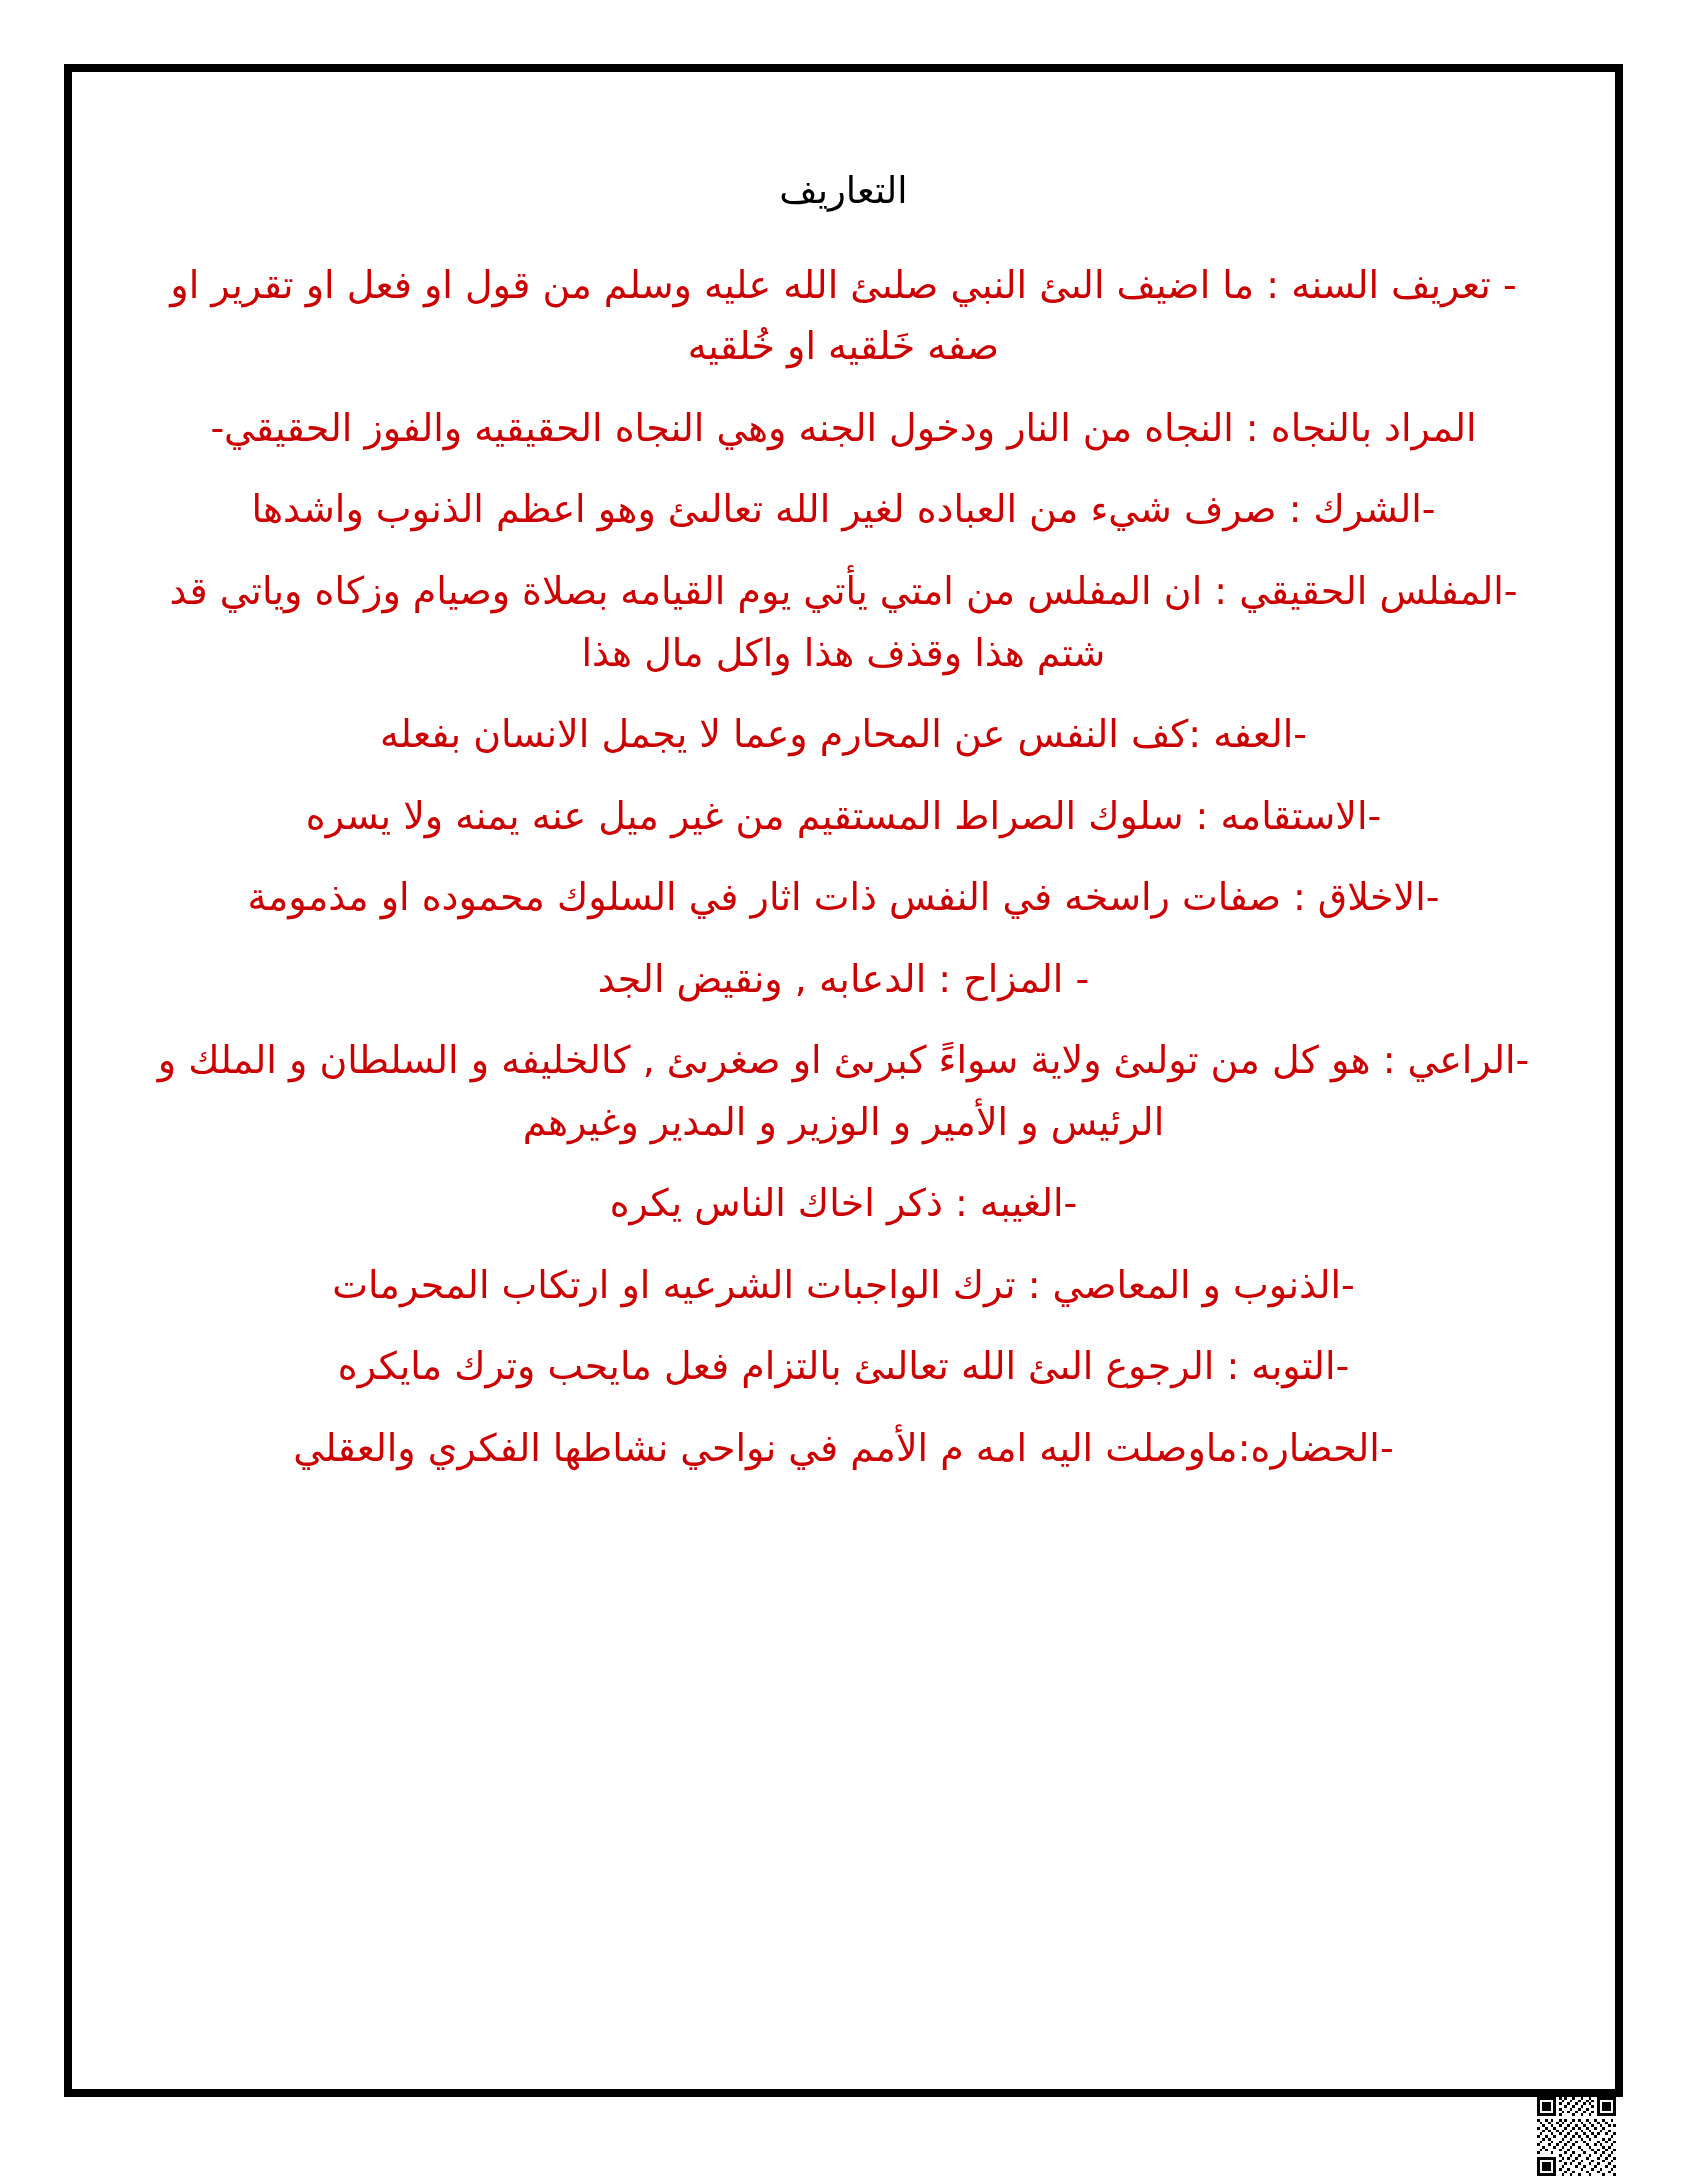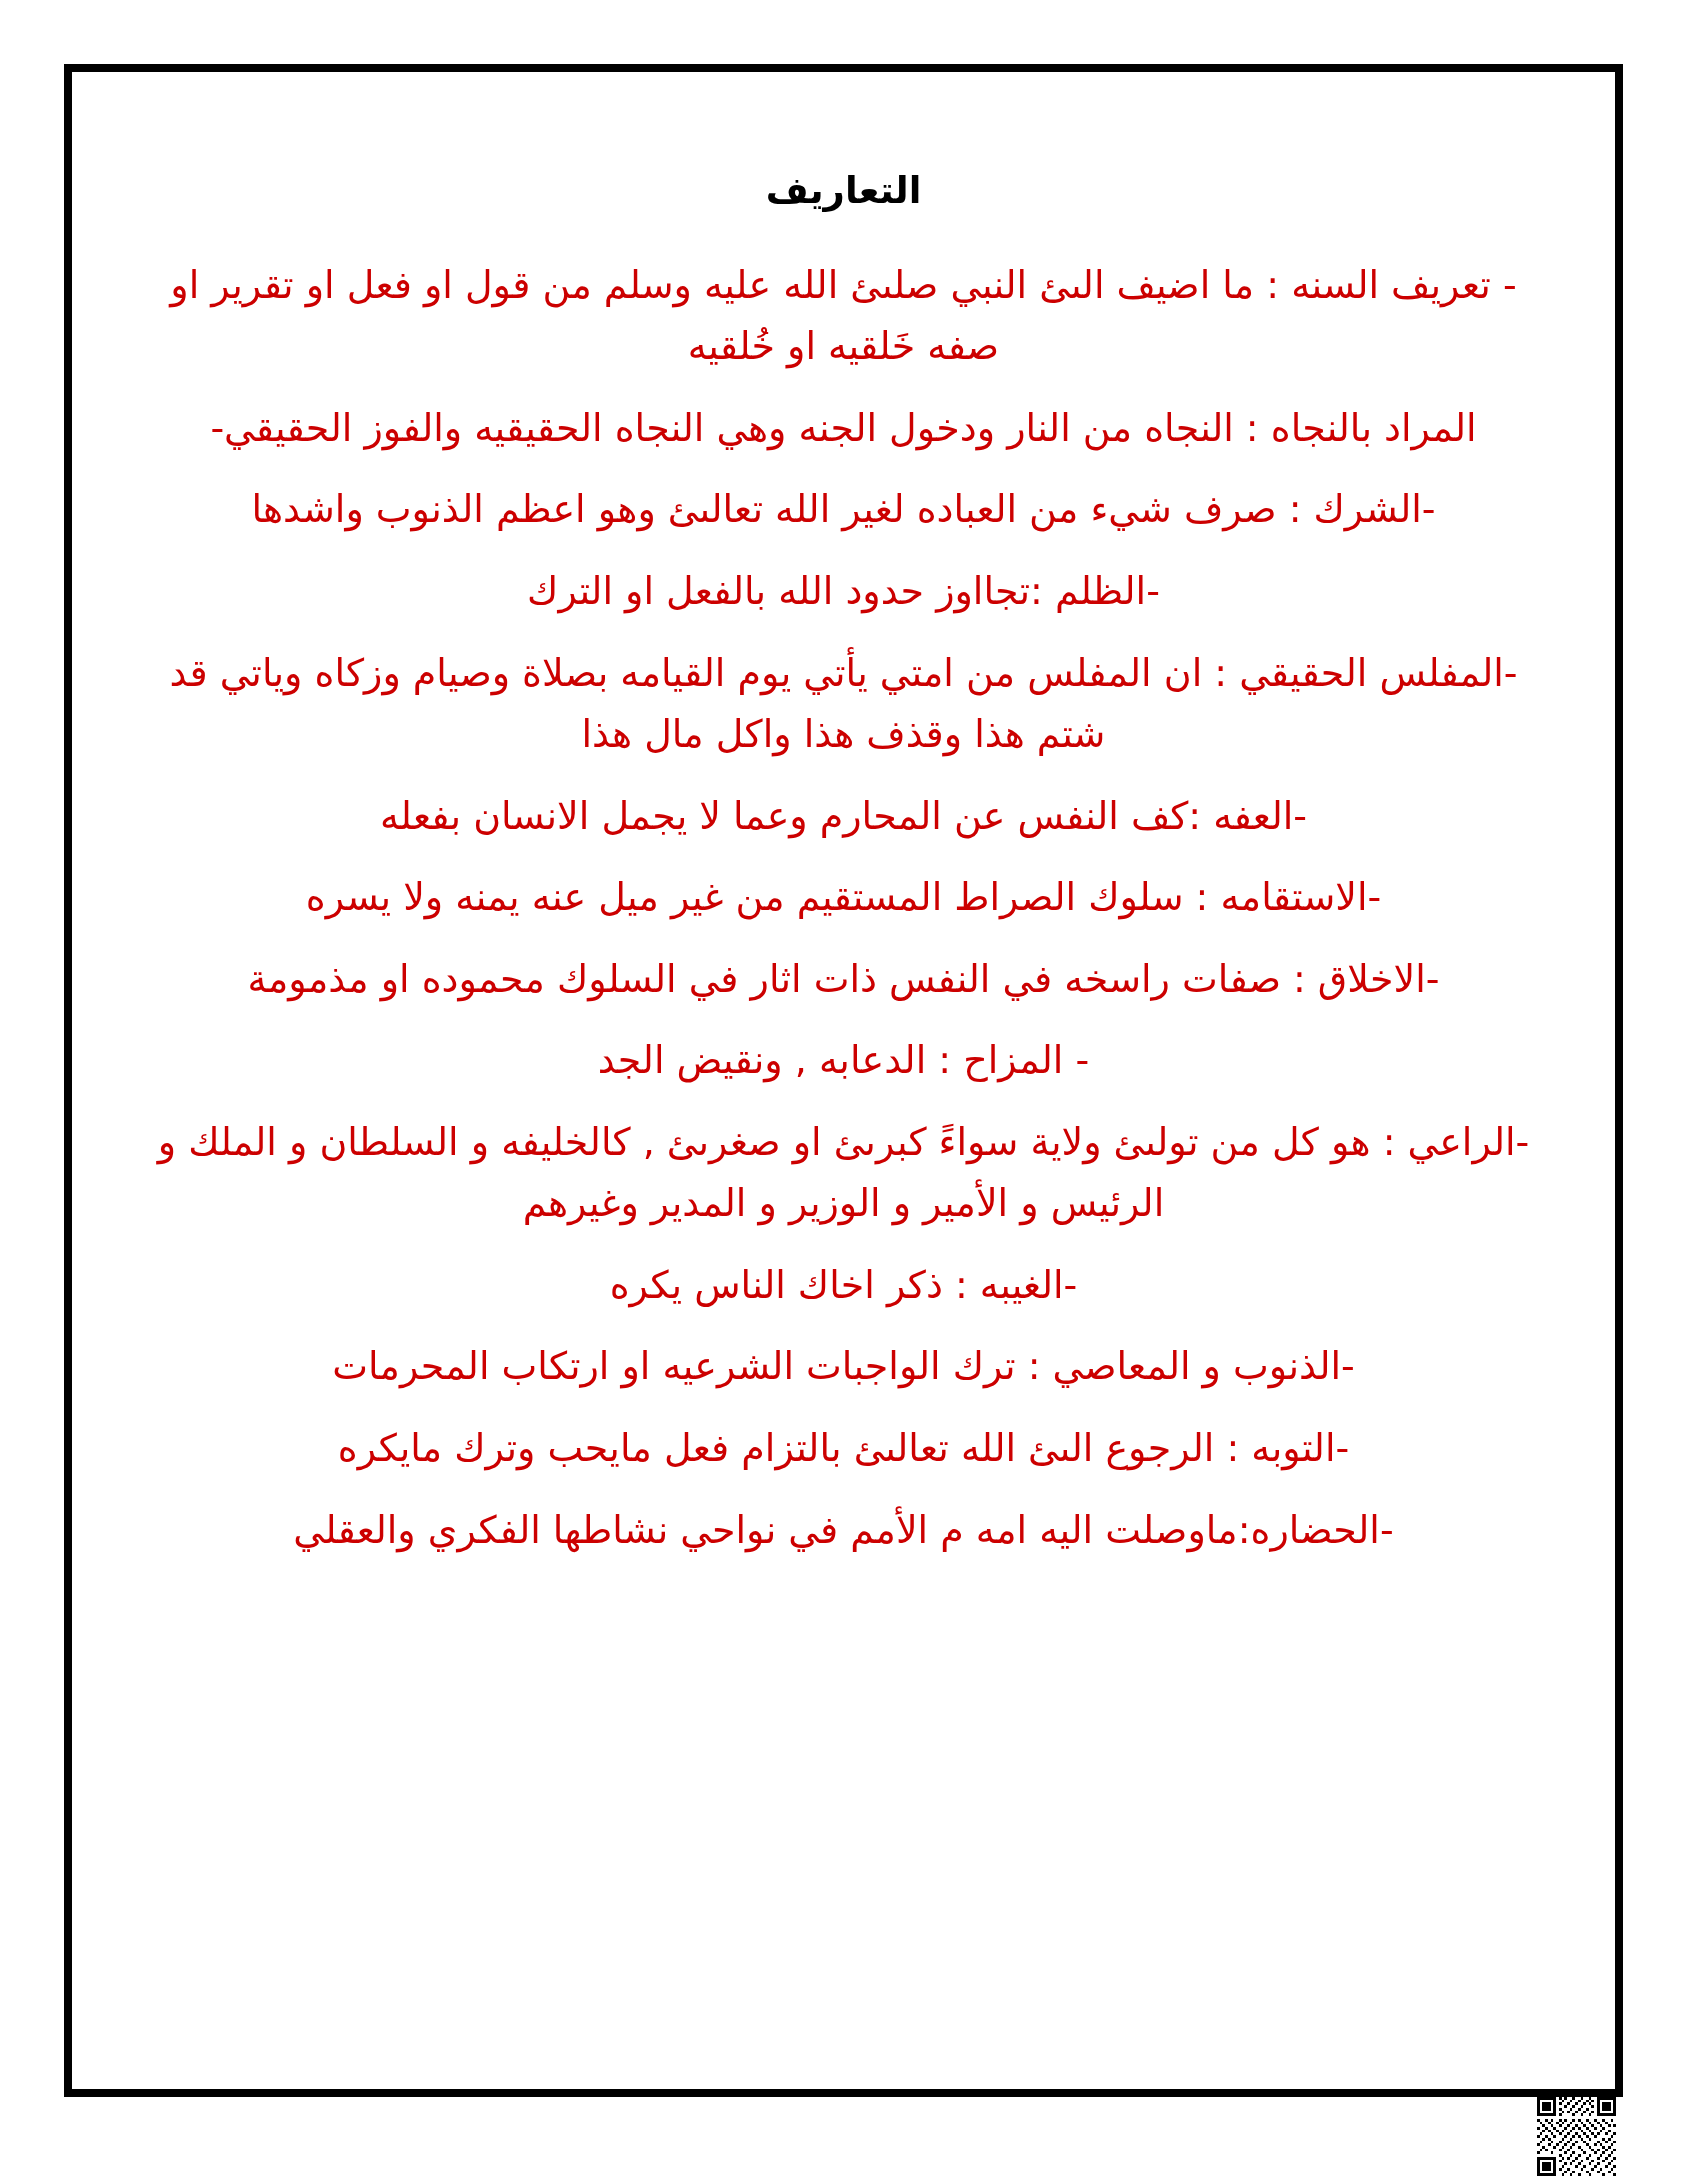--- a/index.html
+++ b/index.html
@@ -33,21 +33,21 @@
     left: 99px;
     top: 165px;
     width: 1489px;
     box-sizing: border-box;
     padding: 0 40px;
     text-align: center;
   }
   .doc-title {
     font-size: 37px;
     color: #000000;
-    font-weight: bold;
+    font-weight: normal;
     margin: 0 0 38px 0;
     line-height: 1.4;
     text-align: center;
     direction: rtl;
   }
   .entry {
     color: #cc0000;
     font-size: 38px;
     line-height: 1.62;
     margin: 0 0 20px 0;
@@ -74,21 +74,20 @@
 
   <div class="border-frame"></div>
 
   <div class="content">
 
     <h1 class="doc-title">التعاريف</h1>
 
     <p class="entry">- تعريف السنه : ما اضيف الىئ النبي صلىئ الله عليه وسلم من قول او فعل او تقرير او صفه خَلقيه او خُلقيه</p>
     <p class="entry">المراد بالنجاه : النجاه من النار ودخول الجنه وهي النجاه الحقيقيه والفوز الحقيقي-</p>
     <p class="entry">-الشرك : صرف شيء من العباده لغير الله تعالىئ وهو اعظم الذنوب واشدها</p>
-    <p class="entry">-الظلم :تجااوز حدود الله بالفعل او الترك</p>
     <p class="entry">-المفلس الحقيقي : ان المفلس من امتي يأتي يوم القيامه بصلاة وصيام وزكاه وياتي قد شتم هذا وقذف هذا واكل مال هذا</p>
     <p class="entry">-العفه :كف النفس عن المحارم وعما لا يجمل الانسان بفعله</p>
     <p class="entry">-الاستقامه : سلوك الصراط المستقيم من غير ميل عنه يمنه ولا يسره</p>
     <p class="entry">-الاخلاق : صفات راسخه في النفس ذات اثار في السلوك محموده او مذمومة</p>
     <p class="entry">- المزاح : الدعابه , ونقيض الجد</p>
     <p class="entry">-الراعي : هو كل من تولىئ ولاية سواءً كبرىئ او صغرىئ , كالخليفه و السلطان و الملك و الرئيس و الأمير و الوزير و المدير وغيرهم</p>
     <p class="entry">-الغيبه : ذكر اخاك الناس يكره</p>
     <p class="entry">-الذنوب و المعاصي : ترك الواجبات الشرعيه او ارتكاب المحرمات</p>
     <p class="entry">-التوبه : الرجوع الىئ الله تعالىئ بالتزام فعل مايحب وترك مايكره</p>
     <p class="entry tight">-الحضاره:ماوصلت اليه امه م الأمم في نواحي نشاطها الفكري والعقلي</p>

